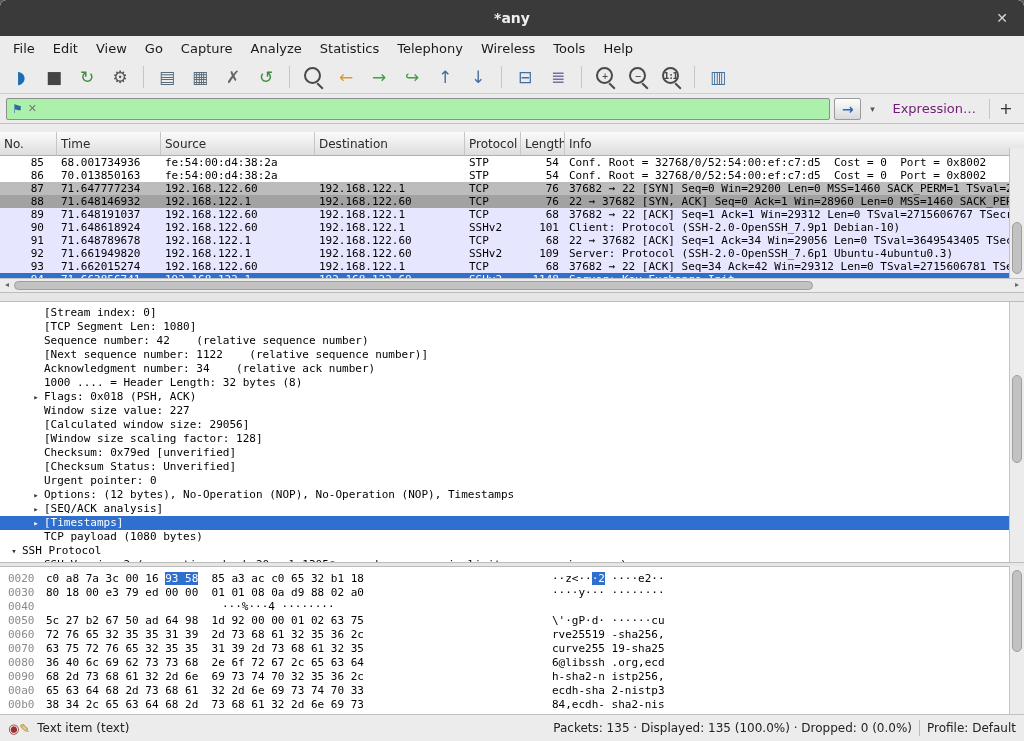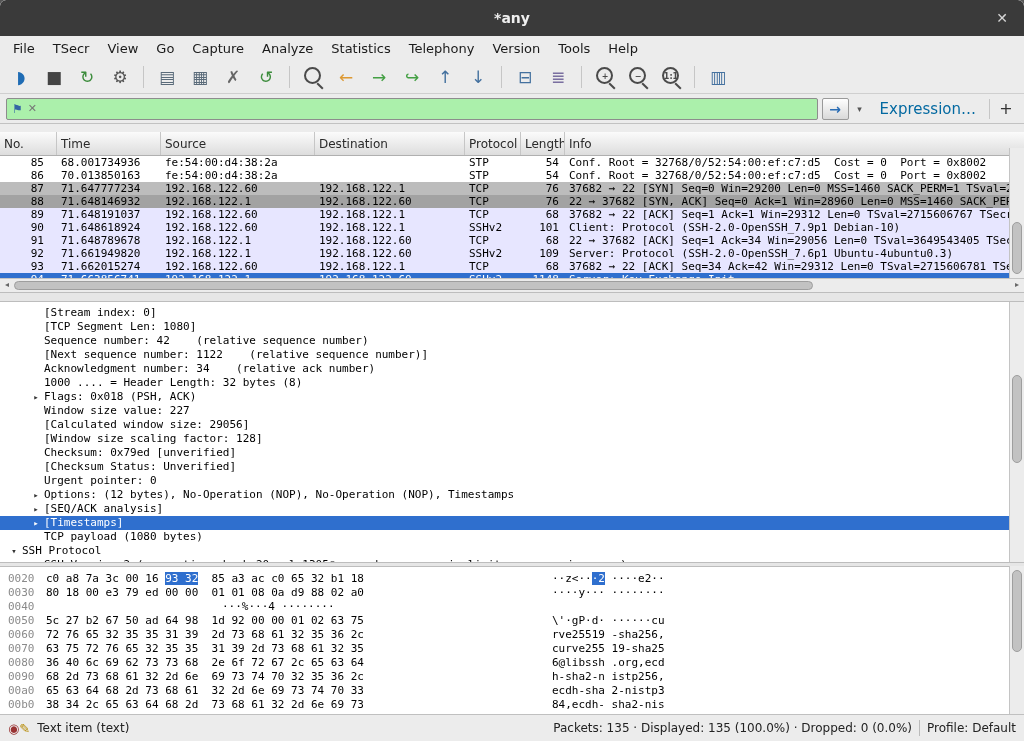--- a/index.html
+++ b/index.html
@@ -31,21 +31,21 @@
              padding:0 6px;gap:4px;border-bottom:1px solid #c2c2c2;background:#ececec;}
   .finput{flex:1;height:22px;background:#abf0ab;border:1px solid #8d8d8d;border-radius:2px;
           display:flex;align-items:center;padding:0 5px;gap:5px;}
   .bm{color:#3465a4;font-size:12px;}
   .ftext{flex:1;font-family:"DejaVu Sans Mono",monospace;font-size:12px;color:#111;}
   .fclear{color:#777;font-size:11px;}
   .fapply{width:27px;height:22px;border:1px solid #9a9a9a;border-radius:2px;
           background:linear-gradient(#fefefe,#d9d9d9);display:flex;align-items:center;
           justify-content:center;color:#2a6db5;font-weight:bold;font-size:14px;}
   .fcaret{width:14px;color:#555;font-size:9px;text-align:center;}
-  .fexpr{font-size:15px;color:#0369a1;padding:0 9px;}
+  .fexpr{font-size:13px;color:#701a75;padding:0 9px;}
   .fsep{width:1px;height:20px;background:#c6c6c6;}
   .fadd{width:24px;height:22px;display:flex;align-items:center;justify-content:center;
         font-size:16px;color:#333;}
   
   .plist{position:absolute;top:132px;left:0;width:100%;height:168px;background:#fff;}
   .phead{position:absolute;top:0;left:0;width:100%;height:24px;display:flex;align-items:center;
          background:linear-gradient(#fbfbfb,#dddddd);border-bottom:1px solid #b0b0b0;
          font-size:12px;color:#2a2a2a;}
   .pcol{height:100%;display:flex;align-items:center;padding-left:4px;
         border-right:1px solid #c6c6c6;flex-shrink:0;overflow:hidden;}
@@ -109,28 +109,28 @@
 
 <div class="window">
 
   <div class="titlebar">
     <div class="title">*any</div>
     <div class="closebtn">✕</div>
   </div>
 
   <div class="menubar">
       <span class="mi">File</span>
-      <span class="mi">TSecr</span>
+      <span class="mi">Edit</span>
       <span class="mi">View</span>
       <span class="mi">Go</span>
       <span class="mi">Capture</span>
       <span class="mi">Analyze</span>
       <span class="mi">Statistics</span>
       <span class="mi">Telephony</span>
-      <span class="mi">Version</span>
+      <span class="mi">Wireless</span>
       <span class="mi">Tools</span>
       <span class="mi">Help</span>
     </div>
 
   <div class="toolbar">
       <span class="tbi" style="color: rgb(31, 108, 180);">◗</span>
       <span class="tbi" style="color: rgb(68, 68, 68);">■</span>
       <span class="tbi" style="color: rgb(60, 140, 60);">↻</span>
       <span class="tbi" style="color: rgb(85, 85, 85);">⚙</span>
       <span class="tsep"></span>
@@ -225,21 +225,21 @@
       <div class="dline"><span class="dspace" style="width: 6px;"></span><span class="dexp">▾</span><span class="dtext">SSH Protocol</span></div>
       <div class="dline"><span class="dspace" style="width: 28px;"></span><span class="dexp"></span><span class="dtext">SSH Version 2 (encryption:chacha20-poly1305@openssh.com mac:&lt;implicit&gt; compression:none)</span></div>
     </div>
   <div class="vsb details-vsb">
     <div class="thumb" style="top:28%;height:34%;"></div>
   </div>
 
   <div class="split2"></div>
 
   <div class="hexpane">
-      <div class="hrow"><span class="hoff">0020</span><span class="hhex"><span>c0 a8 7a 3c 00 16 </span><span class="hsel">93 32</span><span>  85 a3 ac c0 65 32 b1 18</span></span><span class="hasc"><span>··z&lt;··</span><span class="hsel">·2</span><span> ····e2··</span></span></div>
+      <div class="hrow"><span class="hoff">0020</span><span class="hhex"><span>c0 a8 7a 3c 00 16 </span><span class="hsel">93 58</span><span>  85 a3 ac c0 65 32 b1 18</span></span><span class="hasc"><span>··z&lt;··</span><span class="hsel">·2</span><span> ····e2··</span></span></div>
       <div class="hrow"><span class="hoff">0030</span><span class="hhex"><span>80 18 00 e3 79 ed 00 00  01 01 08 0a d9 88 02 a0</span></span><span class="hasc"><span>····y··· ········</span></span></div>
       <div class="hrow"><span class="hoff">0040</span><span class="hasc"><span>···%···4 ········</span></span></div>
       <div class="hrow"><span class="hoff">0050</span><span class="hhex"><span>5c 27 b2 67 50 ad 64 98  1d 92 00 00 01 02 63 75</span></span><span class="hasc"><span>\'·gP·d· ······cu</span></span></div>
       <div class="hrow"><span class="hoff">0060</span><span class="hhex"><span>72 76 65 32 35 35 31 39  2d 73 68 61 32 35 36 2c</span></span><span class="hasc"><span>rve25519 -sha256,</span></span></div>
       <div class="hrow"><span class="hoff">0070</span><span class="hhex"><span>63 75 72 76 65 32 35 35  31 39 2d 73 68 61 32 35</span></span><span class="hasc"><span>curve255 19-sha25</span></span></div>
       <div class="hrow"><span class="hoff">0080</span><span class="hhex"><span>36 40 6c 69 62 73 73 68  2e 6f 72 67 2c 65 63 64</span></span><span class="hasc"><span>6@libssh .org,ecd</span></span></div>
       <div class="hrow"><span class="hoff">0090</span><span class="hhex"><span>68 2d 73 68 61 32 2d 6e  69 73 74 70 32 35 36 2c</span></span><span class="hasc"><span>h-sha2-n istp256,</span></span></div>
       <div class="hrow"><span class="hoff">00a0</span><span class="hhex"><span>65 63 64 68 2d 73 68 61  32 2d 6e 69 73 74 70 33</span></span><span class="hasc"><span>ecdh-sha 2-nistp3</span></span></div>
       <div class="hrow"><span class="hoff">00b0</span><span class="hhex"><span>38 34 2c 65 63 64 68 2d  73 68 61 32 2d 6e 69 73</span></span><span class="hasc"><span>84,ecdh- sha2-nis</span></span></div>
     </div>

